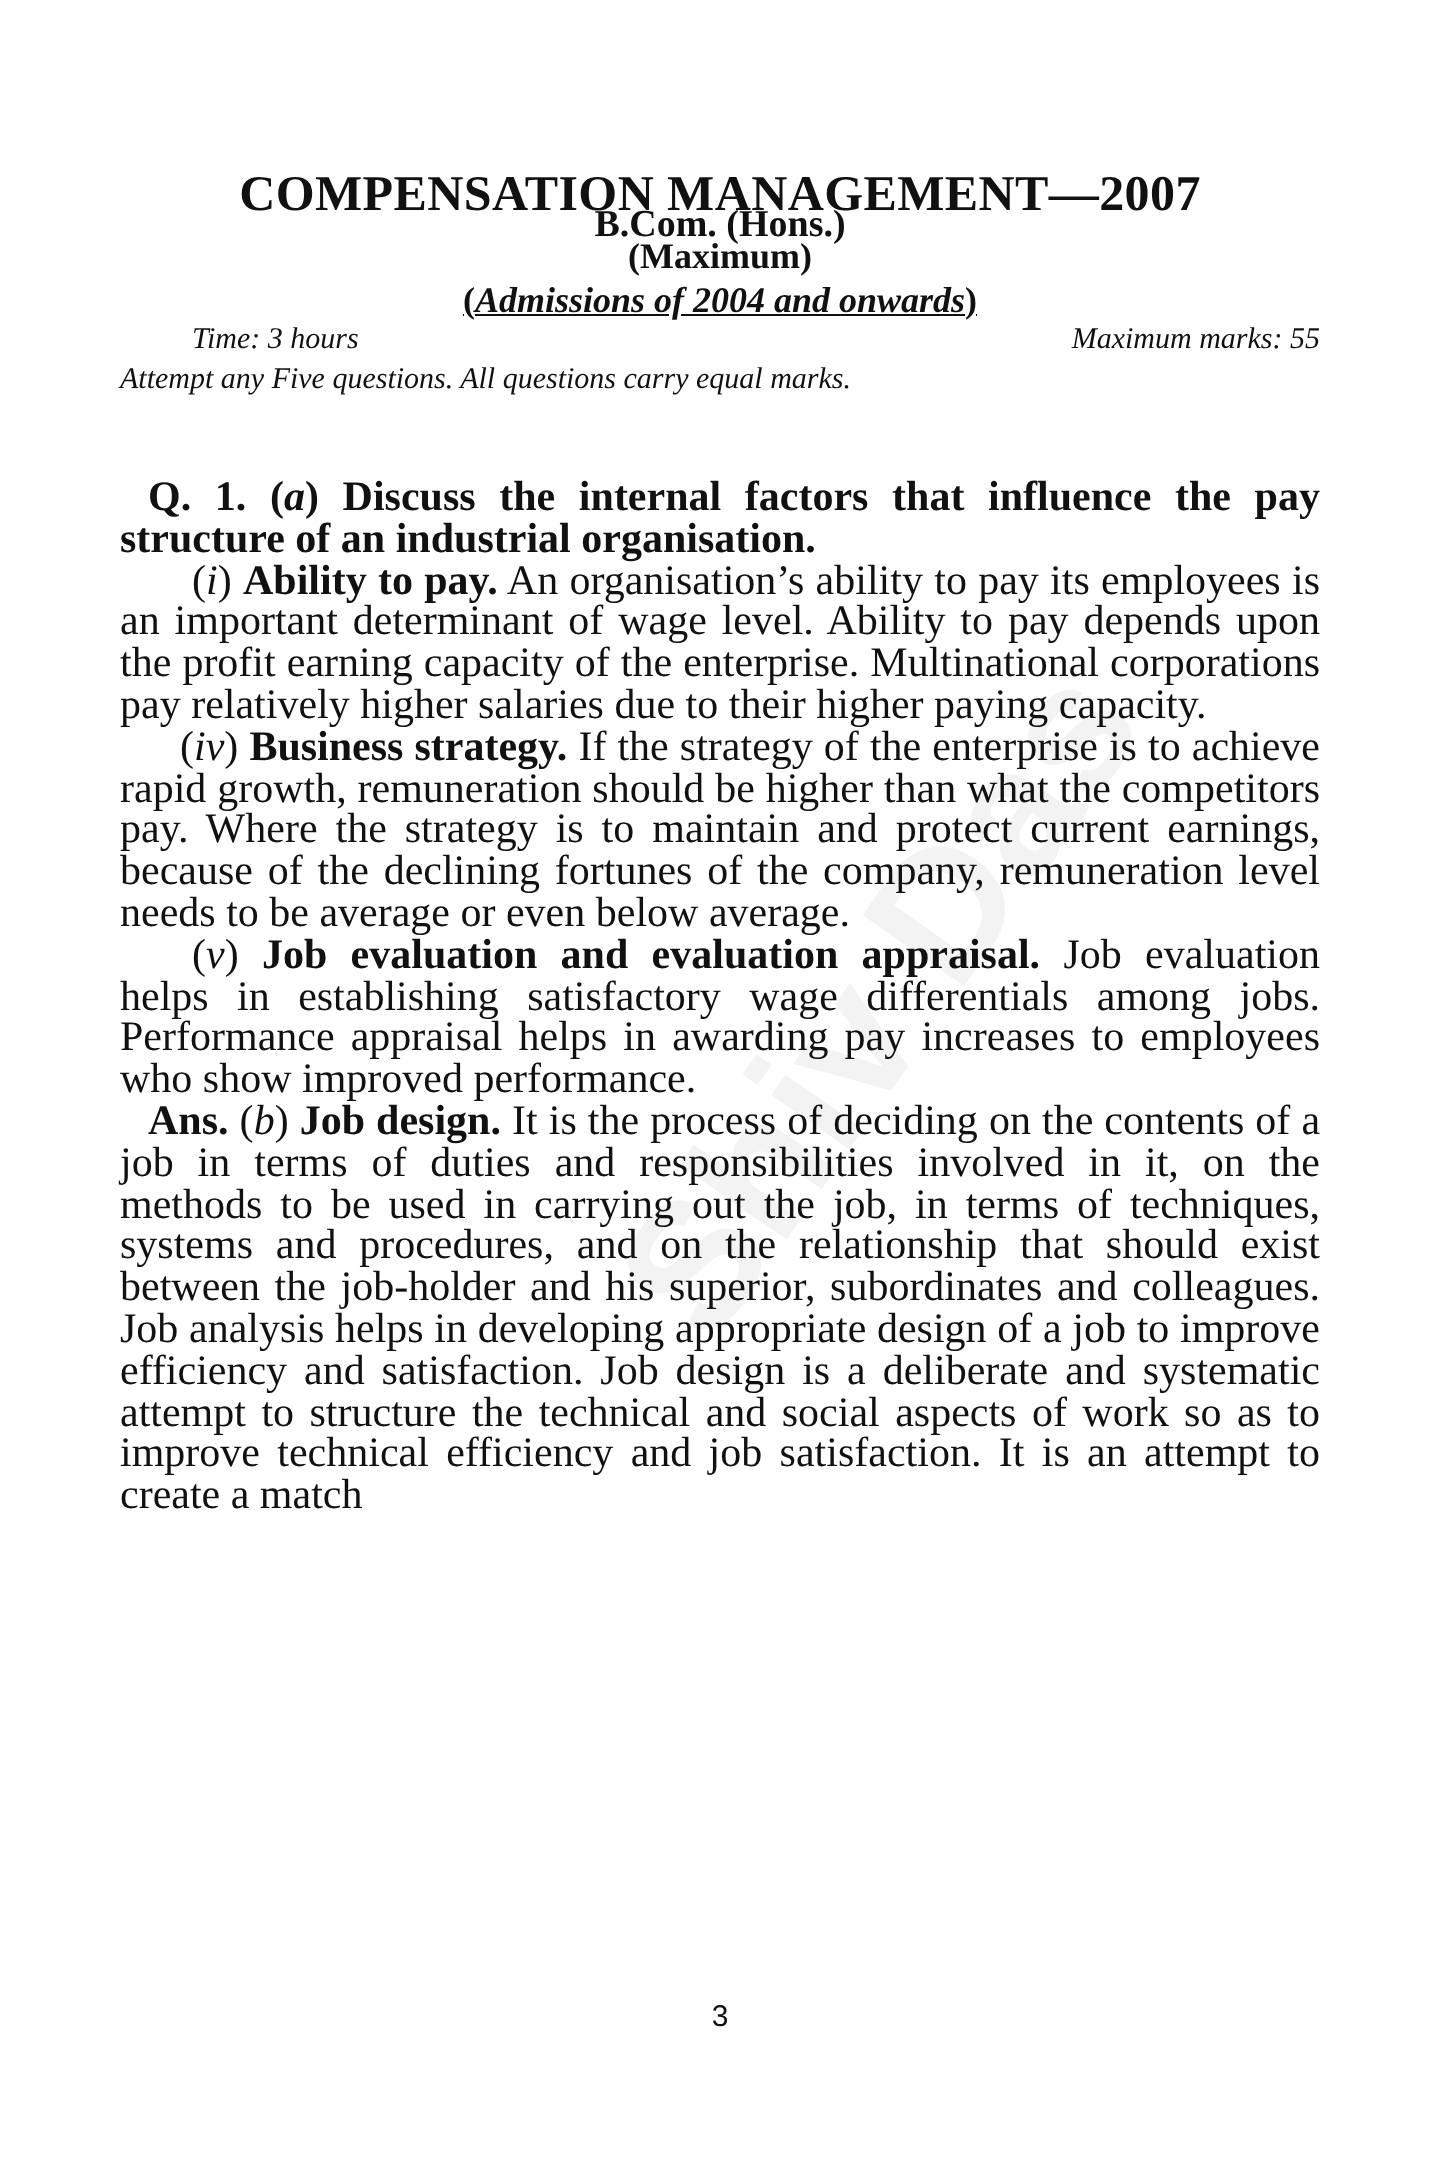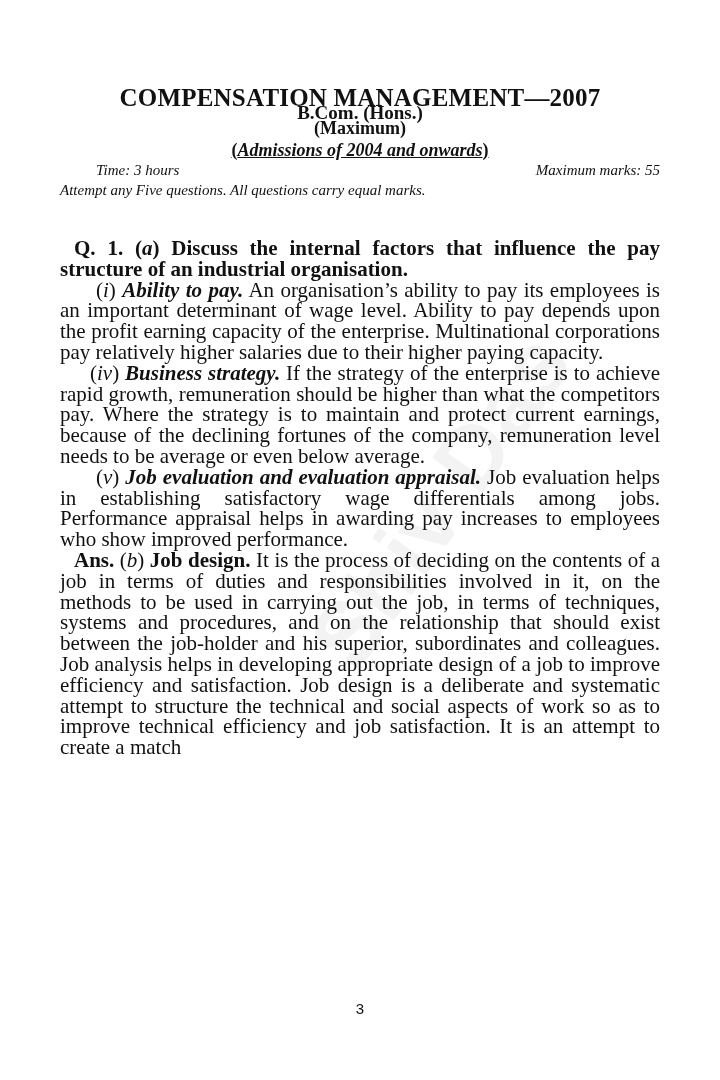--- a/index.html
+++ b/index.html
@@ -15,21 +15,21 @@
   .meta { position: absolute; top: 162px; font-style: italic; font-size: 15px; }
   .meta.left { left: 0; margin-left: 36px; }
   .meta.right { right: 0; }
   .instr { position: absolute; left: 0; width: 600px; top: 182px; text-align: left; font-style: italic; font-size: 15px; }
   .body { position: absolute; left: 0; top: 206px; width: 600px; font-size: 21px; line-height: 20.8px; text-align: justify; margin-top: 32px; }
   .body p { margin: 0; }
   .q { font-weight: bold; text-indent: 14px; }
   .ind1 { text-indent: 14px; }
   .ind2 { text-indent: 30px; }
   .ind3 { text-indent: 36px; }
-  .bi { font-weight: bold; font-style: italic; }
+  .bi { font-weight: bold; }
   .b { font-weight: bold; }
   .it { font-style: italic; }
   .qb { font-weight: bold; text-indent: 14px; }
   .pagenum { position: absolute; left: 0; width: 720px; top: 1000px; text-align: center; font-size: 15px;
              font-family: "Liberation Sans", sans-serif; }
   .watermark { position: absolute; left: 250px; top: 450px; font-family: "Liberation Sans", sans-serif;
                font-size: 90px; font-weight: bold; color: rgba(200,200,200,0.22); transform: rotate(-55deg);
                transform-origin: center; white-space: nowrap; pointer-events: none; }
 </style>
 </head>

